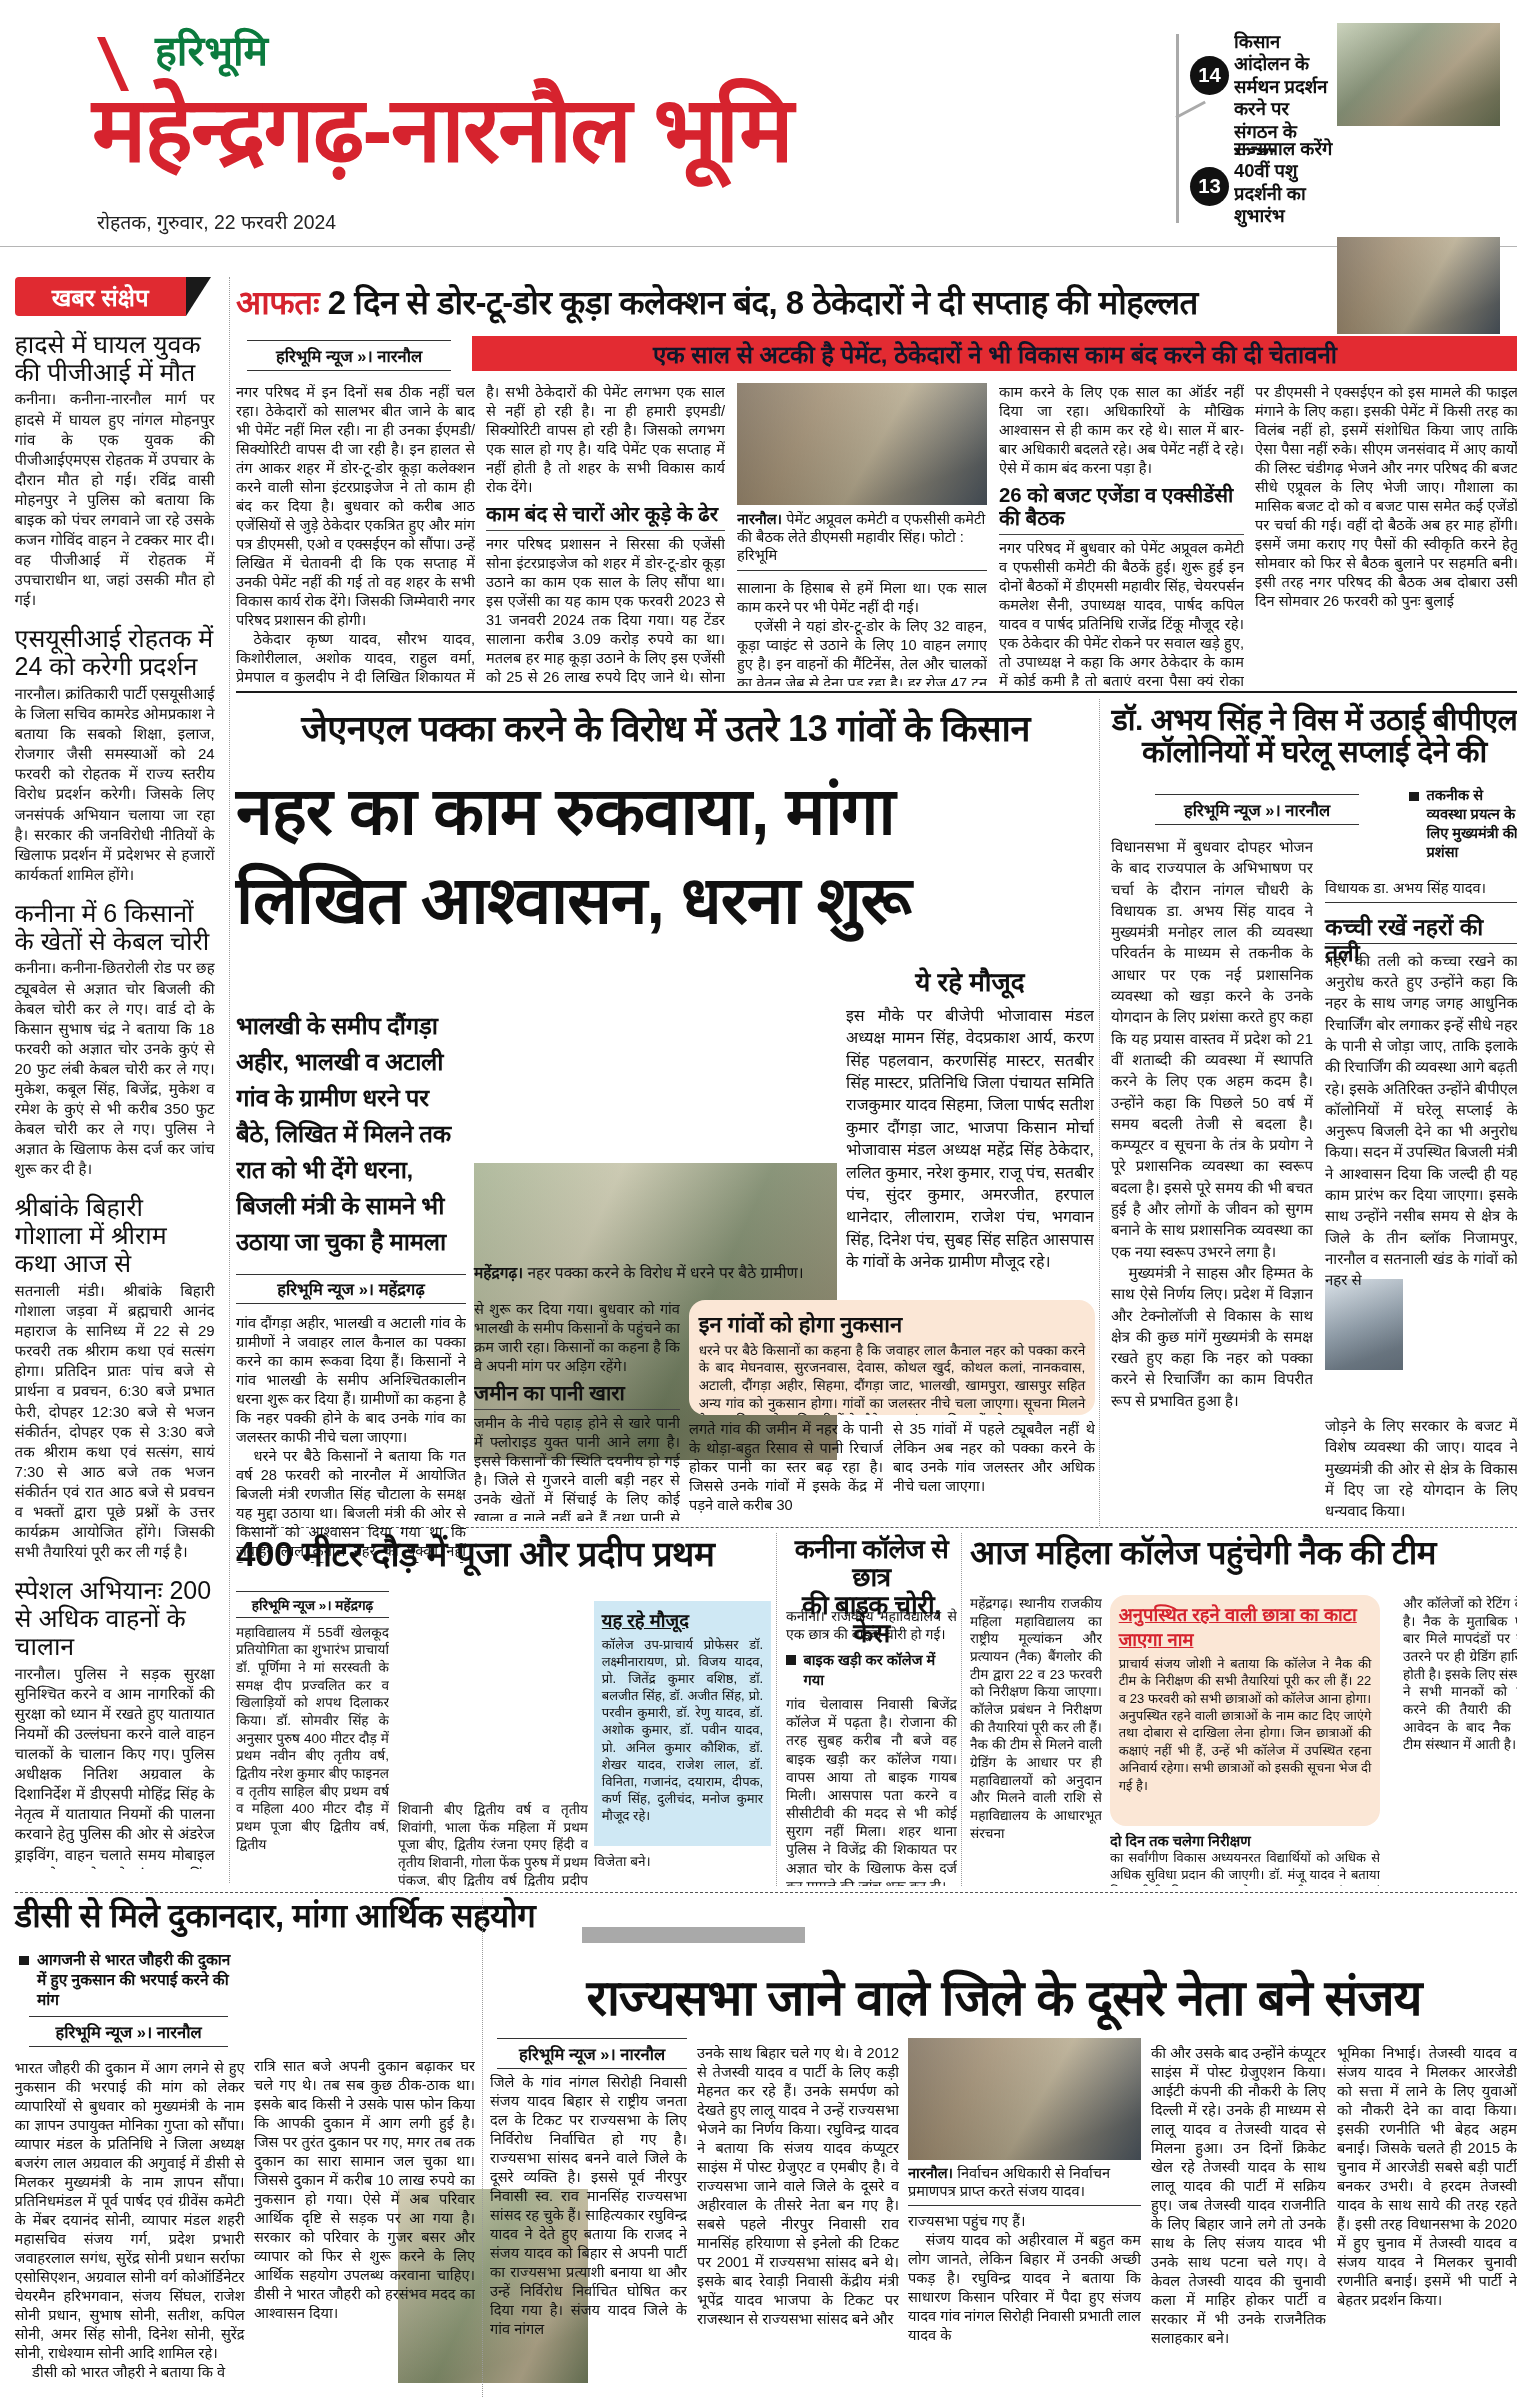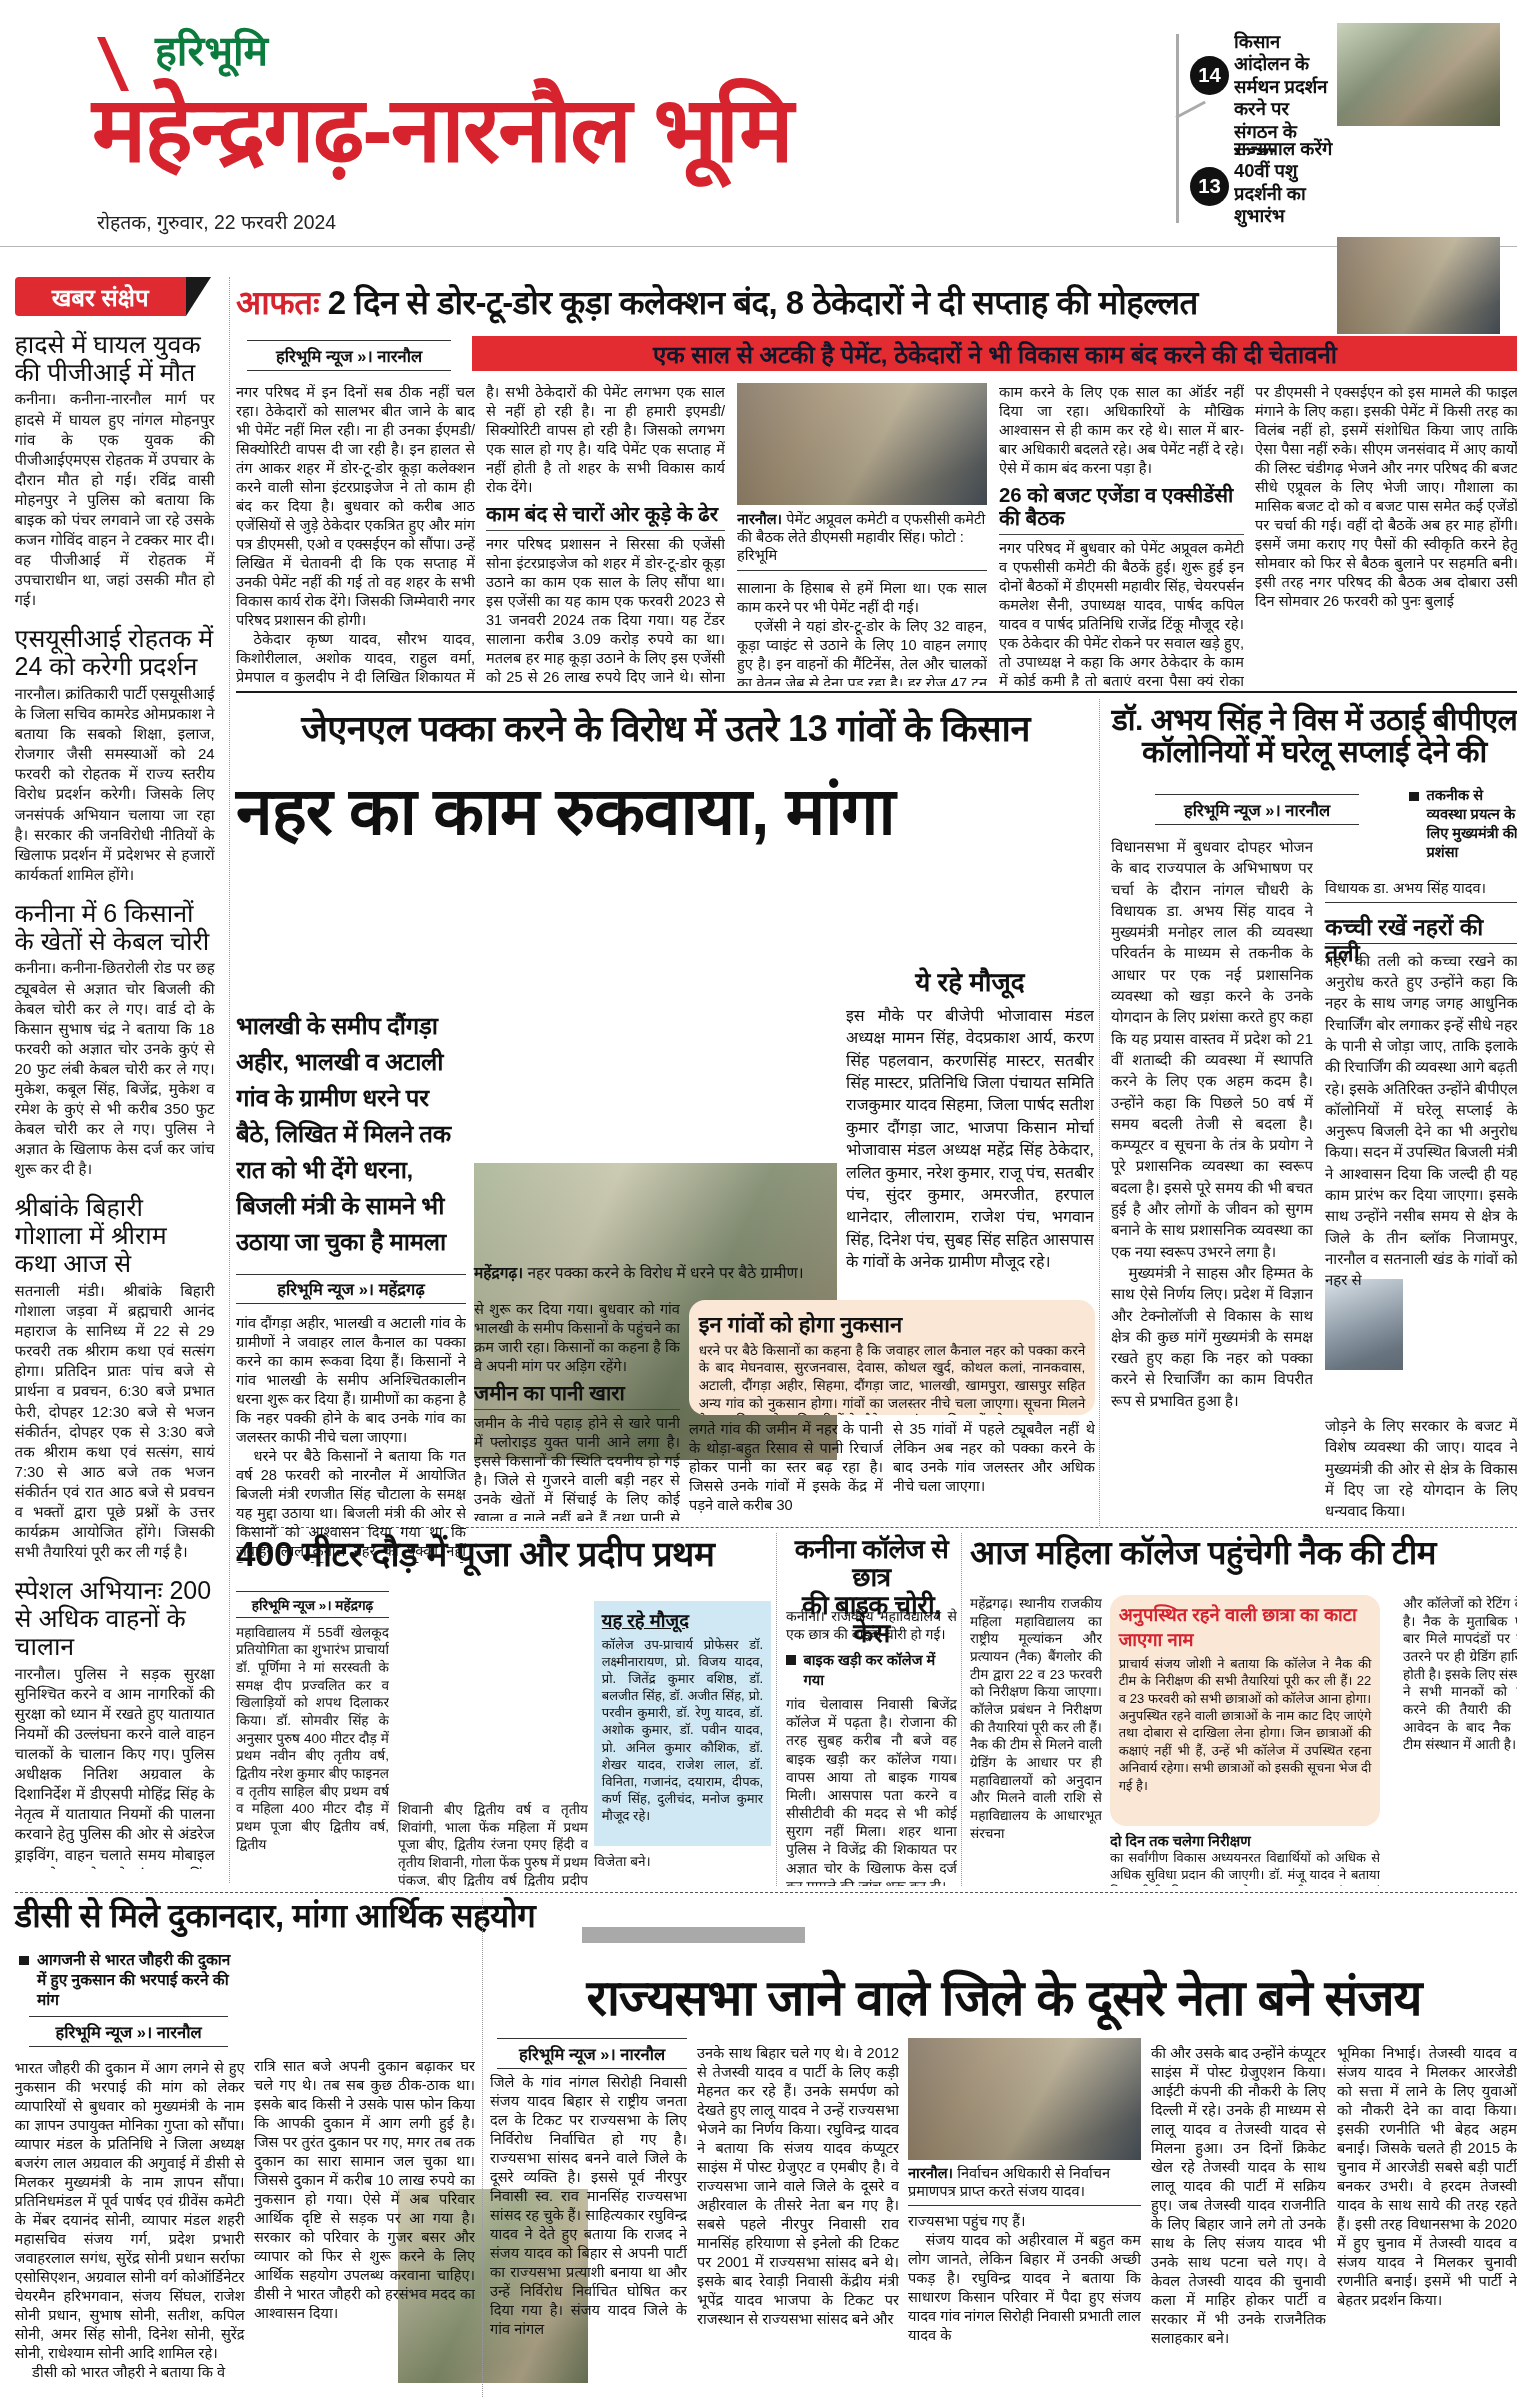--- a/index.html
+++ b/index.html
@@ -52,21 +52,21 @@
   .byline { font-size:16.5px; font-weight:bold; text-align:center;
     border-top:1.5px solid #333; border-bottom:1.5px solid #333; padding:2.9px 0; }
   .subhead { font-size:20.4px; font-weight:bold; line-height:1.15; margin:5.8px 0 3.9px;
     border-bottom:1px solid #444; padding-bottom:3.9px; }
   .big-head { font-weight:bold; color:#101010; letter-spacing:-1px; white-space:nowrap; }
   .mid-head { font-weight:bold; letter-spacing:-0.5px; line-height:1.08; }
   .lede { font-size:24px; font-weight:bold; line-height:1.5; letter-spacing:-0.3px; }
   .box-peach { background:#fbe7d6;border-radius:16px; }
   .box-blue  { background:#cfe8f4; }
   .box-title { font-weight:bold; font-size:21.3px; }
-  .box-title-red { color:#d6232e; font-weight:bold; font-size:18.4px; }
+  .box-title-red { color:#d6232e; text-decoration:underline; font-weight:bold; font-size:18.4px; }
   .dashed-h { border-top:1.9px dashed #555; }
   .solid-h  { background:#1a1a1a; }
   .dotted-v { border-left:1.9px dotted #9a9a9a; }
   .sq { width:9.7px; height:9.7px; background:#1a1a1a; display:inline-block; margin-right:7.8px; flex:0 0 auto; margin-top:5.8px; }
   .bullet-row { display:flex; }
   .gray-bar { background:#a9a9a9; }
   .rs-kicker { color:#d6232e; font-weight:bold; font-size:28px; white-space:nowrap; }
 </style>
 </head>
 <body>
@@ -148,20 +148,21 @@
     <div class="body-txt">काम करने के लिए एक साल का ऑर्डर नहीं दिया जा रहा। अधिकारियों के मौखिक आश्वासन से ही काम कर रहे थे। साल में बार-बार अधिकारी बदलते रहे। अब पेमेंट नहीं दे रहे। ऐसे में काम बंद करना पड़ा है।</div>
     <div class="subhead">26 को बजट एजेंडा व एक्सीडेंसी की बैठक</div>
     <div class="body-txt">नगर परिषद में बुधवार को पेमेंट अप्रूवल कमेटी व एफसीसी कमेटी की बैठकें हुई। शुरू हुई इन दोनों बैठकों में डीएमसी महावीर सिंह, चेयरपर्सन कमलेश सैनी, उपाध्यक्ष यादव, पार्षद कपिल यादव व पार्षद प्रतिनिधि राजेंद्र टिंकू मौजूद रहे। एक ठेकेदार की पेमेंट रोकने पर सवाल खड़े हुए, तो उपाध्यक्ष ने कहा कि अगर ठेकेदार के काम में कोई कमी है तो बताएं वरना पैसा क्यूं रोका गया, कारण बताया जाए। इस</div>
   </div>
   <div class="abs body-txt" style="left:1255px;top:383px;width:263px;height:303px;">पर डीएमसी ने एक्सईएन को इस मामले की फाइल मंगाने के लिए कहा। इसकी पेमेंट में किसी तरह का विलंब नहीं हो, इसमें संशोधित किया जाए ताकि ऐसा पैसा नहीं रुके। सीएम जनसंवाद में आए कार्यों की लिस्ट चंडीगढ़ भेजने और नगर परिषद की बजट सीधे एप्रूवल के लिए भेजी जाए। गौशाला का मासिक बजट दो को व बजट पास समेत कई एजेंडों पर चर्चा की गई। वहीं दो बैठकें अब हर माह होंगी। इसमें जमा कराए गए पैसों की स्वीकृति करने हेतु सोमवार को फिर से बैठक बुलाने पर सहमति बनी। इसी तरह नगर परिषद की बैठक अब दोबारा उसी दिन सोमवार 26 फरवरी को पुनः बुलाई</div>
 
   <div class="abs solid-h" style="left:236px;top:691px;width:1282px;height:1.9px;"></div>
 
   <div class="abs kicker" style="left:236px;top:703px;width:859px;text-align:center;font-size:36px;">जेएनएल पक्का करने के विरोध में उतरे 13 गांवों के किसान</div>
   <div class="abs big-head" style="left:236px;top:763px;font-size:66px;">नहर का काम रुकवाया, मांगा</div>
+  <div class="abs big-head" style="left:236px;top:852px;font-size:66px;">लिखित आश्वासन, धरना शुरू</div>
 
   <div class="abs" style="left:236px;top:966px;width:230px;height:555px;overflow:hidden;margin-top:42px;">
     <div class="lede">भालखी के समीप दौंगड़ा अहीर, भालखी व अटाली गांव के ग्रामीण धरने पर बैठे, लिखित में मिलने तक रात को भी देंगे धरना, बिजली मंत्री के सामने भी उठाया जा चुका है मामला</div>
     <div class="byline" style="margin:13.6px 0 9.7px;">हरिभूमि न्यूज »। महेंद्रगढ़</div>
     <div class="body-txt">
       <p>गांव दौंगड़ा अहीर, भालखी व अटाली गांव के ग्रामीणों ने जवाहर लाल कैनाल का पक्का करने का काम रूकवा दिया हैं। किसानों ने गांव भालखी के समीप अनिश्चितकालीन धरना शुरू कर दिया हैं। ग्रामीणों का कहना है कि नहर पक्की होने के बाद उनके गांव का जलस्तर काफी नीचे चला जाएगा।</p>
       <p>धरने पर बैठे किसानों ने बताया कि गत वर्ष 28 फरवरी को नारनौल में आयोजित बिजली मंत्री रणजीत सिंह चौटाला के समक्ष यह मुद्दा उठाया था। बिजली मंत्री की ओर से किसानों को आश्वासन दिया गया था कि जवाहर लाल कैनाल नहर को पक्का नहीं किया जाएगा लेकिन जवाहर लाल कैनाल को पक्का करने का निर्माण कार्य विभाग की ओर</p>
     </div>
   </div>
 

